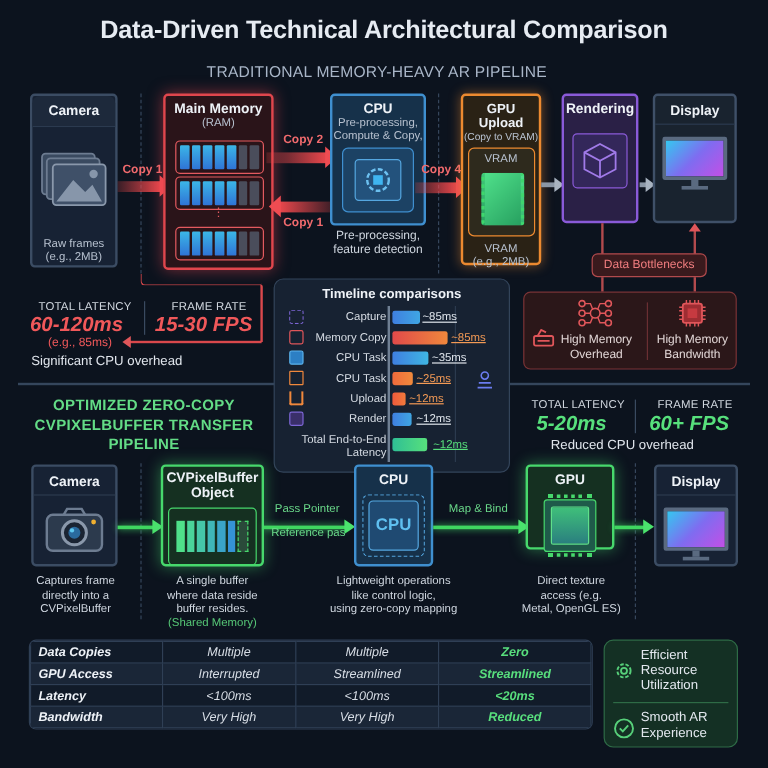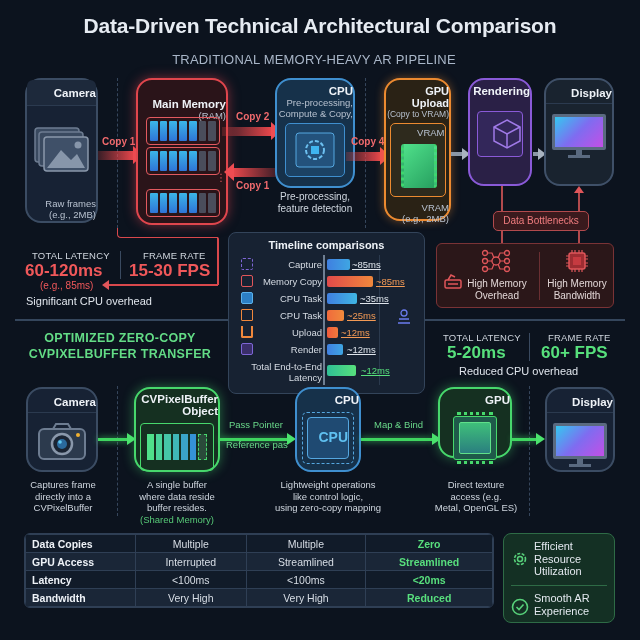--- a/index.html
+++ b/index.html
@@ -14,22 +14,22 @@
   .title {
     left: 0; top: 14px; width: 640px; text-align: center;
     font-size: 21px; font-weight: bold; color: #e6ebf2; letter-spacing: -0.2px;
   }
   .subtitle {
     left: 0; top: 52px; width: 628px; text-align: center;
     font-size: 13px; color: #a9b6c8; letter-spacing: 0.2px;
   }
   .dash-v { border-left: 1px dashed #36465c; width: 0; }
   .box {
-    border-radius: 16px; border: 2px solid #3b4c63; background: #172234;
-    text-align: right;
+    border-radius: 4px; border: 2px solid #3b4c63; background: #172234;
+    text-align: center;
   }
   .box .bh { font-size: 11.5px; font-weight: bold; color: #eef2f7; }
   .box .bs { font-size: 9.5px; color: #b7c1cf; line-height: 11px; }
   .cam { left: 25px; top: 78px; width: 73px; height: 145px; }
   .cam-head { height: 26px; line-height: 26px; border-bottom: 1px solid #2b3a4f; background:#1d293b; border-radius:6px 6px 0 0;}
   .ram { left: 136px; top: 78px; width: 92px; height: 147px; border-color: #e0464d; background: #2a1419;
     box-shadow: 0 0 12px rgba(235,70,80,0.5); }
   .ramrow { position: absolute; left: 8px; width: 74px; height: 28px; border: 1.5px solid #e35a5f; border-radius: 4px; padding: 3px; display:flex; gap:2px; }
   .ramrow i { display:block; flex:1; background: linear-gradient(#3bb6e7,#2f74d6); border-radius:1px;}
   .ramrow i.g { background:#4a4d5b; }
@@ -38,21 +38,21 @@
   .rend { left: 468px; top: 78px; width: 64px; height: 108px; border-color:#8a5ad8; background:#2a2046; }
   .disp1 { left: 544px; top: 78px; width: 70px; height: 108px; border-color:#3f5068; background:#19232f; }
   .arrow-red { height: 9px; background: linear-gradient(90deg, rgba(230,70,70,0.2), #e9474c); }
   .arrow-red::after { content:""; position:absolute; right:-9px; top:-5px; border-left:10px solid #ef4c52; border-top:9px solid transparent; border-bottom:9px solid transparent; }
   .arrow-red.left { background: linear-gradient(270deg, rgba(230,70,70,0.2), #e9474c); }
   .arrow-red.left::after { right:auto; left:-9px; border-left:none; border-right:10px solid #ef4c52; }
   .lbl-red { font-size: 10px; color: #f06a6d; font-weight: bold; }
   .arrow-grey { height: 4px; background:#8b97a6; }
   .arrow-grey::after { content:""; position:absolute; right:-7px; top:-4px; border-left:8px solid #a8b3c0; border-top:6px solid transparent; border-bottom:6px solid transparent;}
   .stat-l { font-size: 9.5px; color: #d0d6de; letter-spacing: 0.2px; }
-  .stat-v { font-size: 17px; font-weight: bold; }
+  .stat-v { font-size: 17px; font-weight: bold; font-style: italic; }
   .red { color: #f0585a; }
   .green { color: #57e07c; }
   .timeline {
     left: 228px; top: 232px; width: 197px; height: 162px;
     background: #172232; border: 1.5px solid #33445a; border-radius: 8px;
   }
   .tl-title { position:absolute; left:0; width:100%; top:6px; text-align:center; font-size:11px; font-weight:bold; color:#eef2f7;}
   .tl-row { position:absolute; left:6px; width:185px; height:16px; }
   .tl-ico { position:absolute; left:6px; top:1px; width:12px; height:12px; border-radius:2px; }
   .tl-name { position:absolute; right:98px; top:2px; font-size:9.5px; color:#d5dbe3; text-align:right; white-space:nowrap;}
@@ -96,21 +96,21 @@
     </svg>
   </div>
   <div class="bs" style="font-size:9.5px;margin-top:2px;">Raw frames</div>
   <div class="bs">(e.g., 2MB)</div>
 </div>
 
 <div class="abs arrow-red" style="left:98px;top:151px;width:36px;"></div>
 <div class="abs lbl-red" style="left:102px;top:136px;">Copy 1</div>
 
 <div class="abs box ram">
-  <div class="bh" style="margin-top:18px;">Main Memory</div>
+  <div class="bh" style="margin-top:5px;">Main Memory</div>
   <div class="bs">(RAM)</div>
   <div class="ramrow" style="top:37px;">
       <i></i>
       <i></i>
       <i></i>
       <i></i>
       <i></i>
       <i class="g"></i>
       <i class="g"></i>
     </div>
@@ -304,20 +304,21 @@
     <svg width="16" height="16" viewBox="0 0 16 16">
         <circle cx="8" cy="4" r="3" fill="none" stroke="#6b7cf0" stroke-width="1.3"></circle>
         <path d="M3 10 H13 M2 14 H14" stroke="#6b7cf0" stroke-width="1.5"></path>
       </svg>
   </div>
 </div>
 
 <div class="abs green-title">
   <div>OPTIMIZED ZERO-COPY</div>
   <div>CVPIXELBUFFER TRANSFER</div>
+  <div>PIPELINE</div>
 </div>
 
 <div class="abs stat-l" style="left:443px;top:332px;">TOTAL LATENCY</div>
 <div class="abs stat-v green" style="left:447px;top:343px;">5-20ms</div>
 <div class="abs" style="left:529px;top:333px;width:1px;height:28px;background:#3a4a60;"></div>
 <div class="abs stat-l" style="left:548px;top:332px;">FRAME RATE</div>
 <div class="abs stat-v green" style="left:541px;top:343px;">60+ FPS</div>
 <div class="abs" style="left:459px;top:365px;font-size:11px;color:#e0e5ec;">Reduced CPU overhead</div>
 
 <div class="abs dash-v" style="left:117px;top:386px;height:130px;"></div>
@@ -404,21 +405,21 @@
 
 <div class="abs box" style="left:545px;top:387px;width:70px;height:85px;">
   <div class="bh" style="height:22px;line-height:22px;margin-top:2px;border-bottom:1px solid #2b3a4f;">Display</div>
   <div style="margin:10px auto 0;width:54px;">
     <div style="width:54px;height:36px;border:3px solid #5a6a80;border-radius:2px;background:linear-gradient(135deg,#34c8f0 0%,#7f6cf0 50%,#c34fe6 100%);"></div>
     <div style="width:6px;height:5px;background:#5a6a80;margin:0 auto;"></div>
     <div style="width:22px;height:3px;background:#5a6a80;margin:0 auto;"></div>
   </div>
 </div>
 
-<div class="abs" style="left:24px;top:533px;width:470px;border:1px solid #2f3f55;border-radius:6px;overflow:hidden;">
+<div class="abs" style="left:24px;top:533px;width:470px;border:1px solid #2f3f55;border-radius:6px;overflow:hidden;font-style:italic;">
   <table class="cmp" style="width:100%;">
     <tbody>
         <tr>
       <td class="h" style="width:110px;">Data Copies</td>
       <td>Multiple</td>
       <td>Multiple</td>
       <td class="z">Zero</td>
     </tr>
     <tr>
       <td class="h">GPU Access</td>

